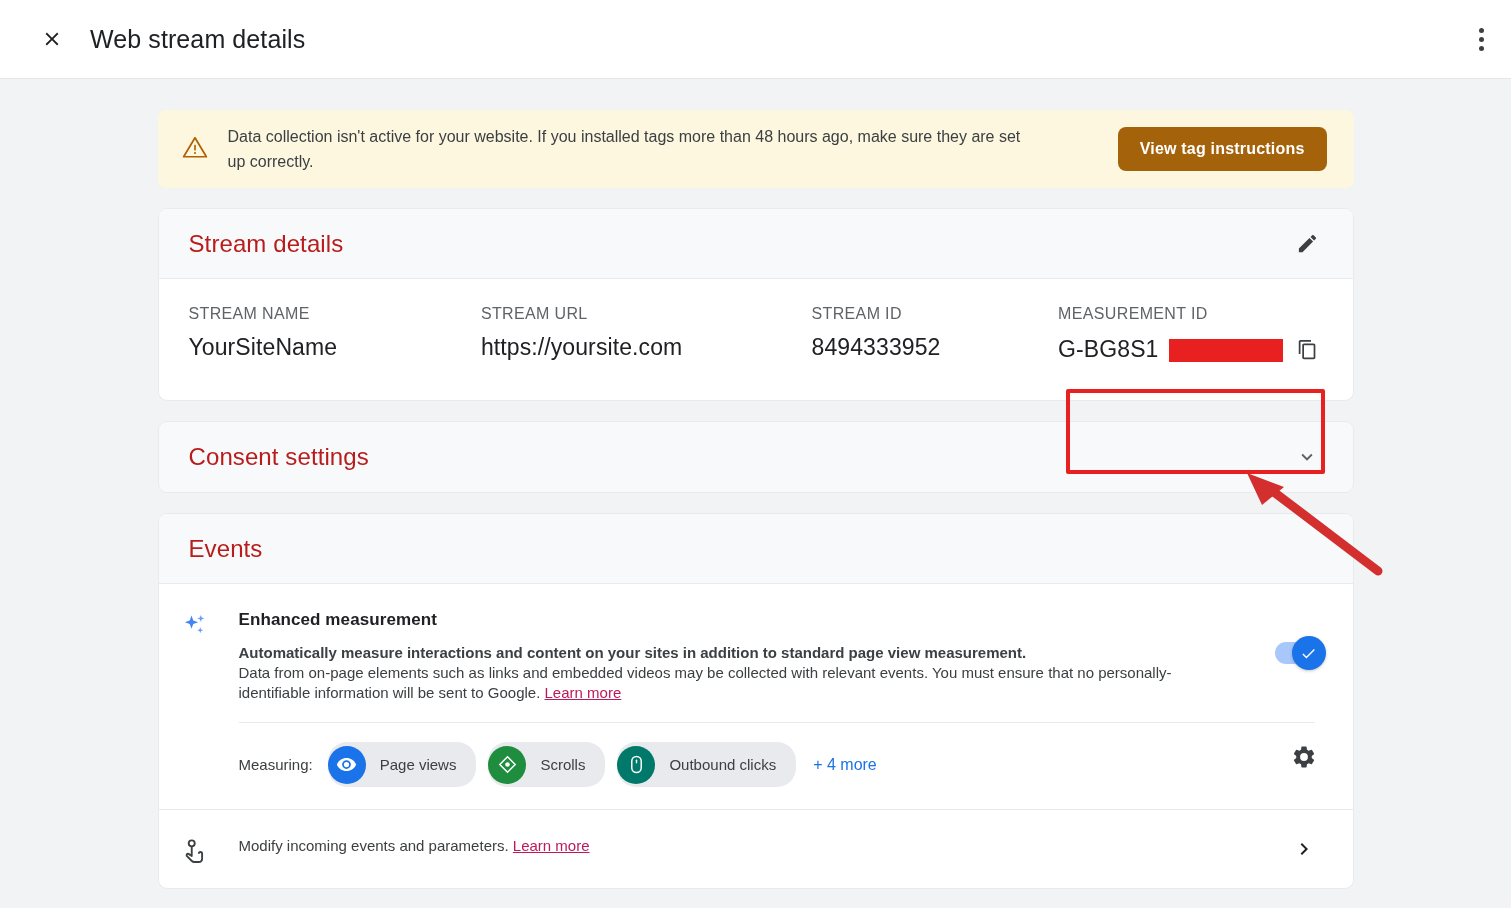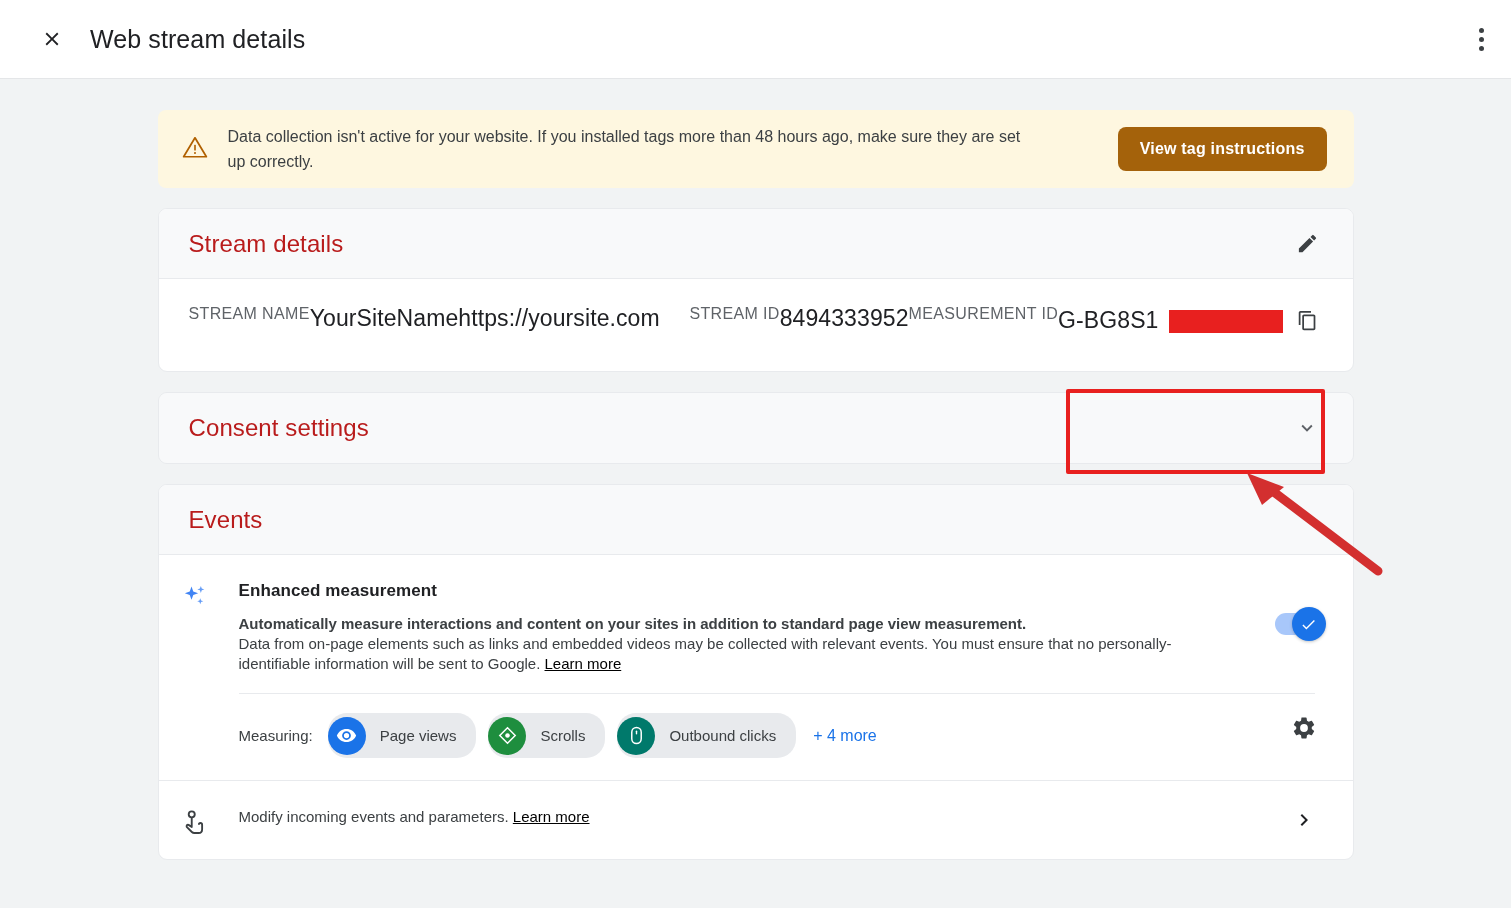--- a/index.html
+++ b/index.html
@@ -109,21 +109,21 @@
     display: flex; align-items: center; justify-content: center;
     border-radius: 50%;
     cursor: pointer;
   }
 
   
   .detail-row {
     display: flex;
     padding: 26px 30px 36px 30px;
   }
-  .detail-col { display: flex; }
+  .detail-col { display: flex; flex-direction: column; }
   .detail-col.c1 { width: 306px; }
   .detail-col.c2 { width: 346px; }
   .detail-col.c3 { width: 258px; }
   .detail-col.c4 { flex: 1; }
   .detail-label {
     font-size: 16px;
     color: #5f6368;
     letter-spacing: .35px;
     margin-bottom: 11px;
     white-space: nowrap;
@@ -198,21 +198,21 @@
     margin-bottom: 13px;
     letter-spacing: .1px;
   }
   .ev-desc {
     font-size: 15px;
     color: #3c4043;
     line-height: 20px;
     max-width: 982px;
   }
   .ev-desc .bold { font-weight: bold; }
-  a.lm { color: #000000; text-decoration: underline; cursor: pointer; }
+  a.lm { color: #be185d; text-decoration: underline; cursor: pointer; }
 
   .hr { height: 1px; background: #e8eaed; margin: 19px 0 0 0; max-width: 1076px; }
 
   .measuring {
     display: flex;
     align-items: center;
     gap: 12px;
     margin-top: 19px;
   }
   .measuring-label { font-size: 15px; color: #3c4043; margin-right: 3px; }
@@ -300,20 +300,21 @@
           </svg>
         </div>
       </div>
 
       <div class="detail-row">
         <div class="detail-col c1">
           <div class="detail-label">STREAM NAME</div>
           <div class="detail-value">YourSiteName</div>
         </div>
         <div class="detail-col c2">
+          <div class="detail-label">STREAM URL</div>
           <div class="detail-value">https://yoursite.com</div>
         </div>
         <div class="detail-col c3">
           <div class="detail-label">STREAM ID</div>
           <div class="detail-value">8494333952</div>
         </div>
         <div class="detail-col c4">
           <div class="detail-label">MEASUREMENT ID</div>
           <div class="mid-line">
             <span class="detail-value">G-BG8S1</span>

